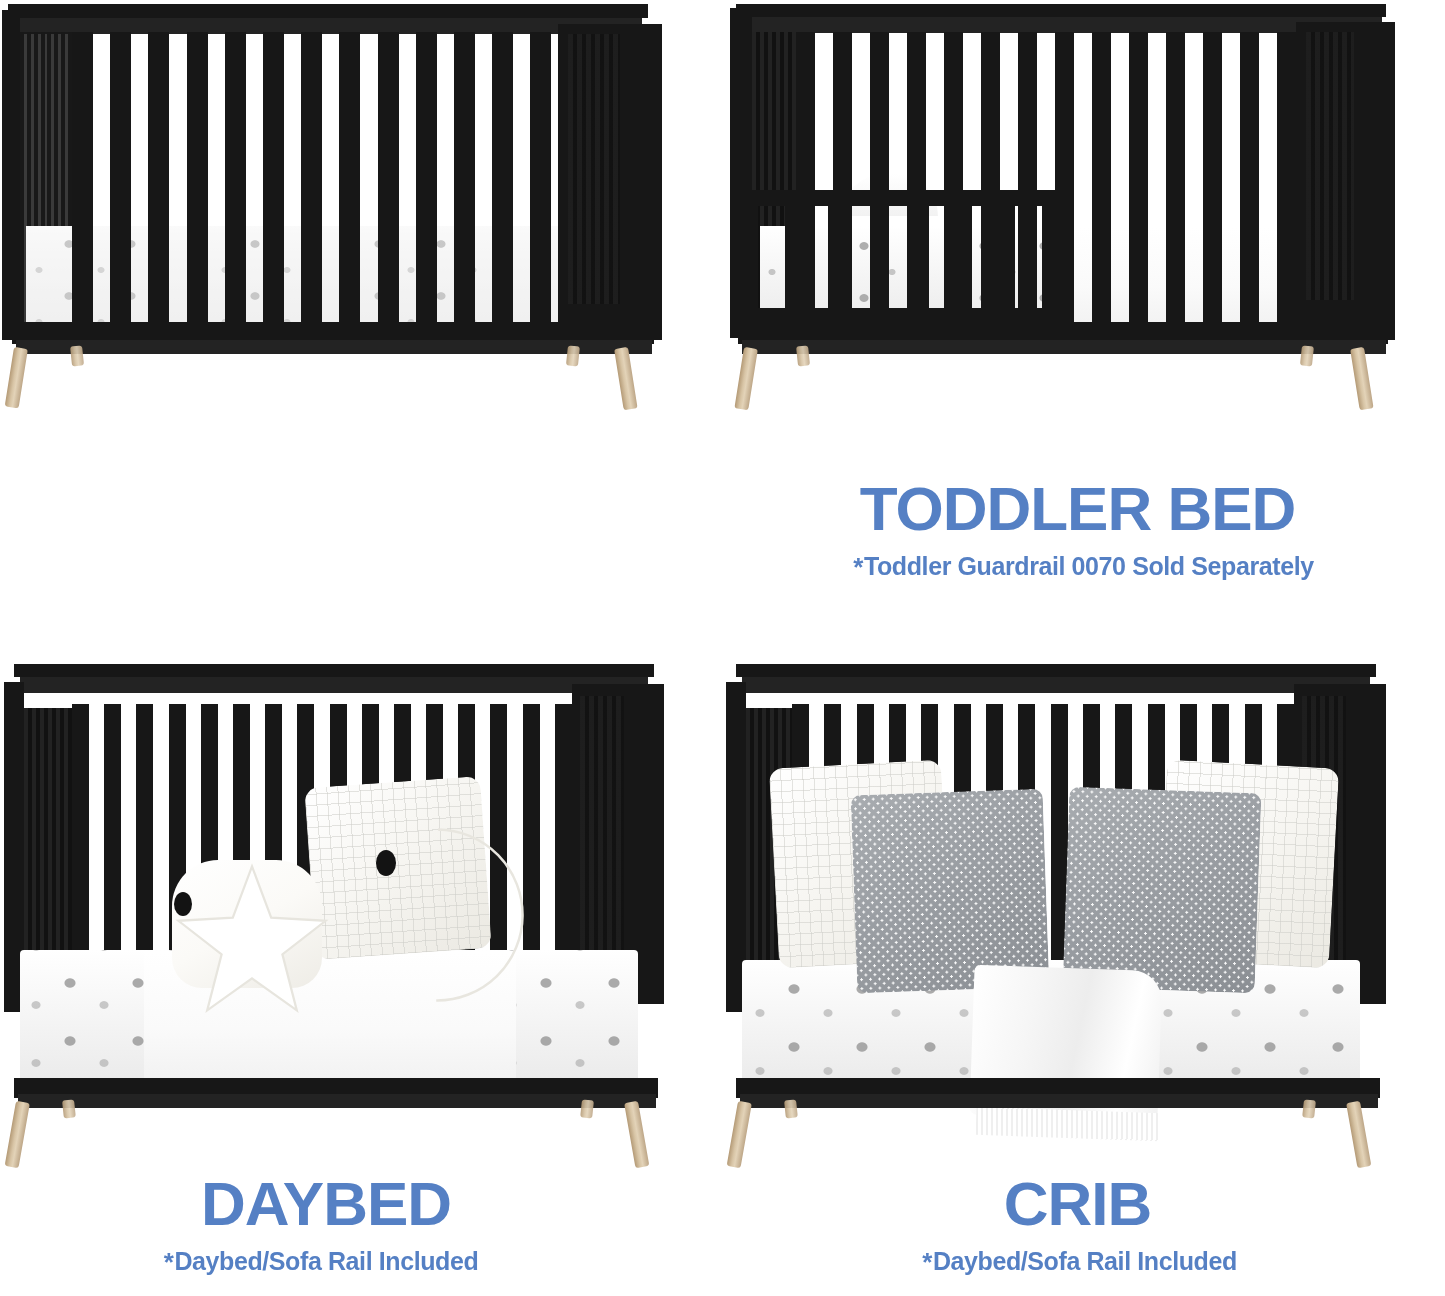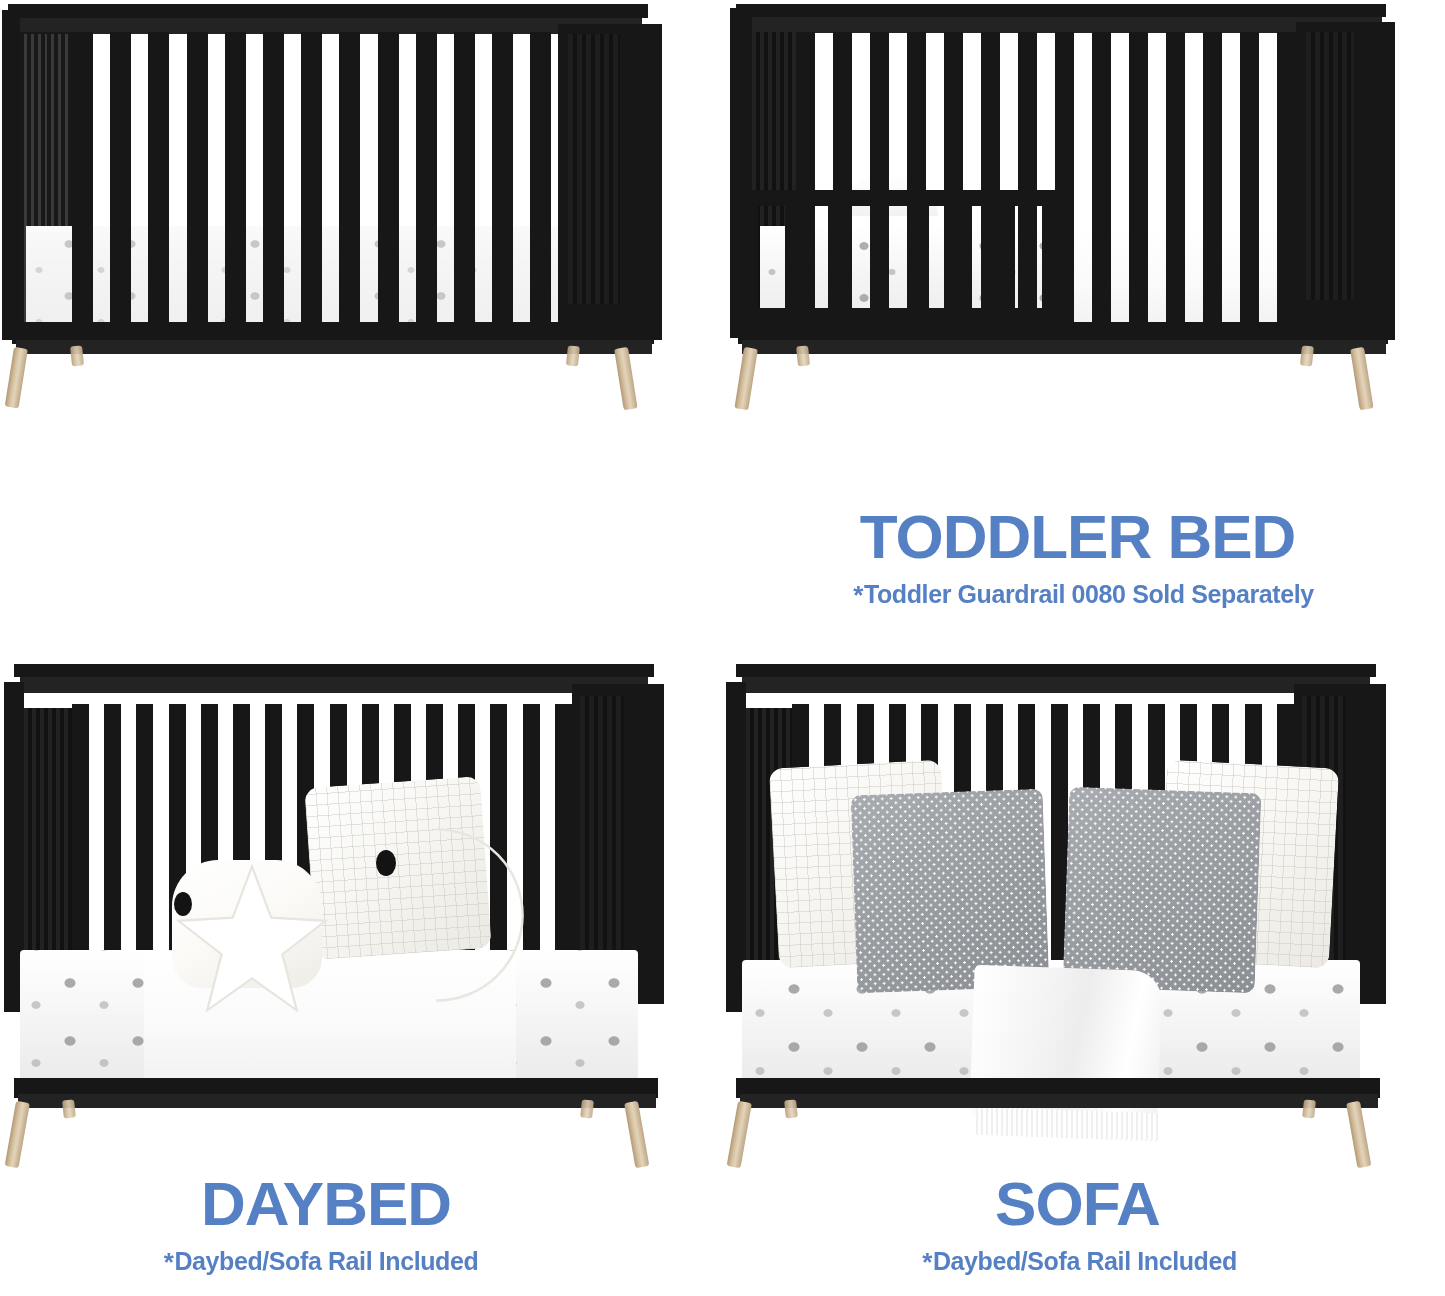--- a/index.html
+++ b/index.html
@@ -34,21 +34,21 @@
     font-size:25px;
     font-weight:bold;
     color:#5580C4;
     letter-spacing:-0.4px;
     white-space:nowrap;
   }
   .subtitle .star{font-size:26px;vertical-align:-1px;margin-right:1px;}
 
   
   .q1 .labels{top:480px;}
-  .q2 .labels{top:506px;}
+  .q2 .labels{top:478px;}
   .q3 .labels{top:525px;}
   .q4 .labels{top:525px;}
   .q1 .title{transform:translateX(-36px);}
   .q3 .title{transform:translateX(-35px);}
   .q3 .subtitle{transform:translateX(-40px);}
   .q4 .title{transform:translateX(-6px);}
   .q4 .subtitle{transform:translateX(-4px);}
   .q2 .title{transform:translateX(-6px);}
   .q2 .subtitle{transform:translateX(0px);}
 
@@ -243,21 +243,21 @@
 
       <div class="leg" style="left:14px;top:344px;width:14px;height:62px;transform:rotate(9deg);transform-origin:top center;"></div>
       <div class="leg" style="left:66px;top:342px;width:12px;height:20px;transform:rotate(-6deg);transform-origin:top center;opacity:.9;"></div>
       <div class="leg" style="left:620px;top:344px;width:14px;height:62px;transform:rotate(-9deg);transform-origin:top center;"></div>
       <div class="leg" style="left:572px;top:342px;width:12px;height:20px;transform:rotate(6deg);transform-origin:top center;opacity:.9;"></div>
     </div>
 
     <div class="labels">
       <div class="title">TODDLER BED</div>
       <div class="subtitle">
-        <span class="star">*</span><span>Toddler Guardrail 0080 Sold Separately</span>
+        <span class="star">*</span><span>Toddler Guardrail 0070 Sold Separately</span>
       </div>
     </div>
   </div>
 
   <div class="cell q3">
 
     <div class="bed" style="left:4px;top:16px;width:660px;height:440px;">
 
       <div class="frame-black" style="position:absolute;left:10px;top:0;width:640px;height:13px;"></div>
       <div class="frame-black2" style="position:absolute;left:16px;top:13px;width:628px;height:16px;"></div>
@@ -378,20 +378,20 @@
       <div class="frame-black" style="position:absolute;left:10px;top:414px;width:644px;height:20px;"></div>
       <div class="frame-black2" style="position:absolute;left:14px;top:430px;width:638px;height:14px;"></div>
 
       <div class="leg" style="left:12px;top:438px;width:14px;height:66px;transform:rotate(10deg);transform-origin:top center;"></div>
       <div class="leg" style="left:58px;top:436px;width:12px;height:18px;transform:rotate(-6deg);transform-origin:top center;opacity:.9;"></div>
       <div class="leg" style="left:620px;top:438px;width:14px;height:66px;transform:rotate(-10deg);transform-origin:top center;"></div>
       <div class="leg" style="left:578px;top:436px;width:12px;height:18px;transform:rotate(6deg);transform-origin:top center;opacity:.9;"></div>
     </div>
 
     <div class="labels">
-      <div class="title">SOFA</div>
+      <div class="title">CRIB</div>
       <div class="subtitle">
         <span class="star">*</span><span>Daybed/Sofa Rail Included</span>
       </div>
     </div>
   </div>
 
 </div>
 
 </body></html>

